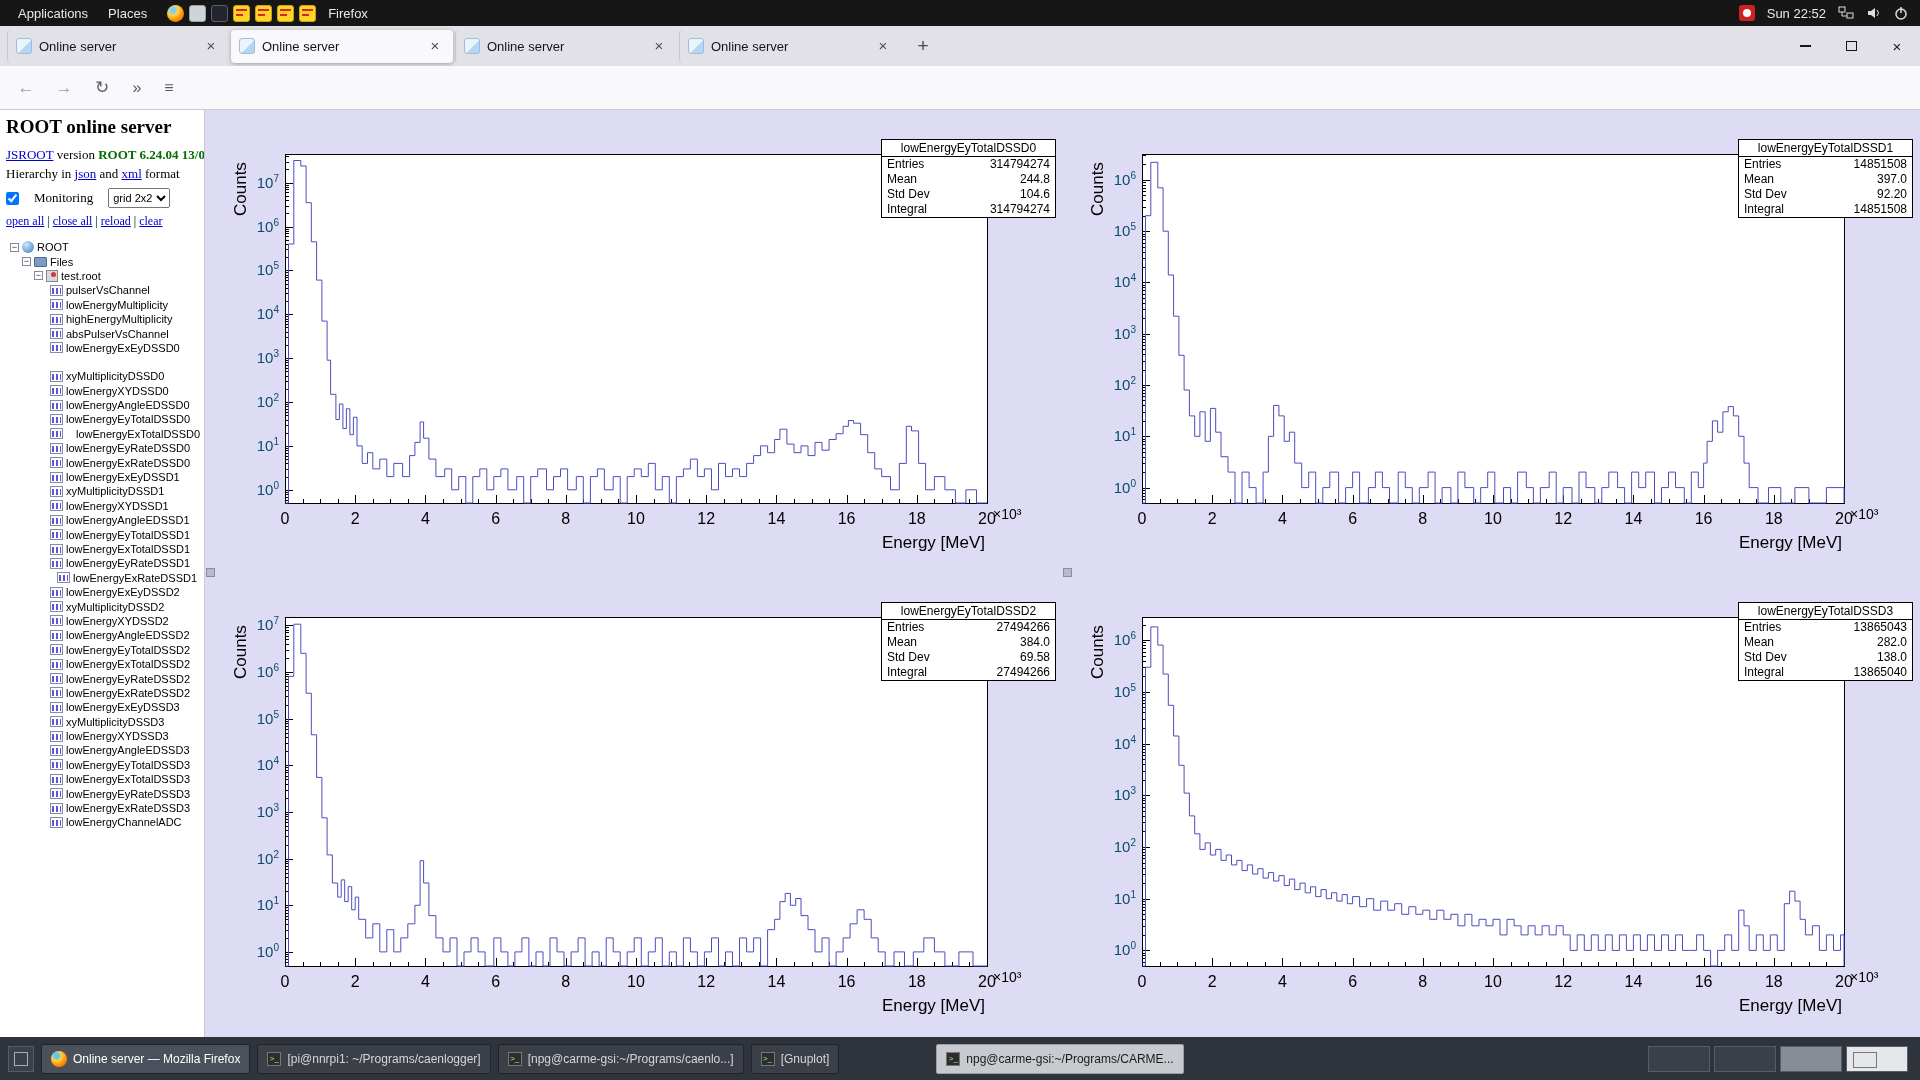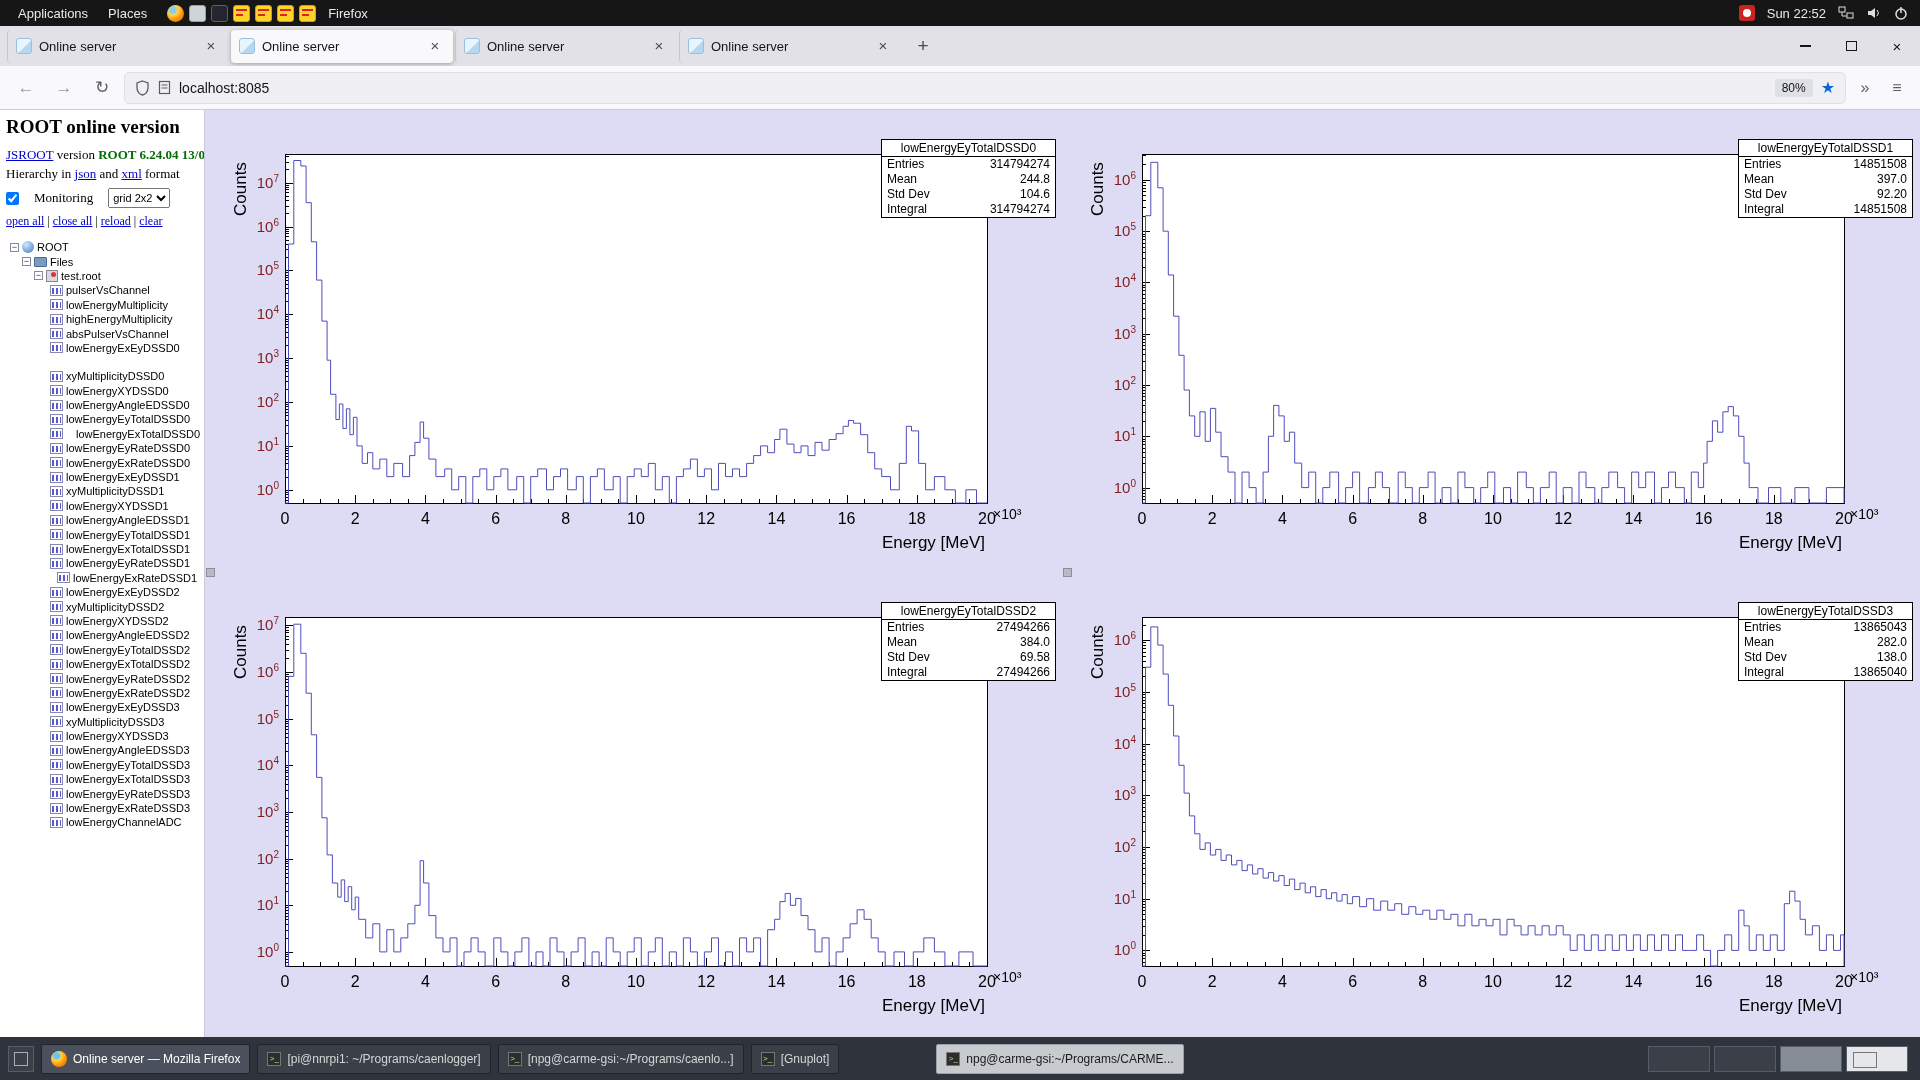--- a/index.html
+++ b/index.html
@@ -77,21 +77,21 @@
   .i-file::after{content:"";position:absolute;right:1px;top:1px;width:5px;height:5px;background:#d33;border-radius:50%}
   .i-hist{width:13px;height:11px;border:1px solid #8888aa;background:#fff;position:relative}
   .i-hist::before{content:"";position:absolute;left:1px;right:1px;bottom:1px;height:6px;
       background:repeating-linear-gradient(90deg,#5a5ad0 0 2px,transparent 2px 4px)}
 
   .main{position:absolute;left:205px;top:0;right:0;height:100%;background:#dedcf5}
   #plot-grid{display:grid;grid-template-columns:857px 857px;grid-template-rows:463px 463px}
   .plot-cell{position:relative;width:857px;height:463px}
   .plot-cell svg{display:block}
   .xtick{position:absolute;width:40px;text-align:center;font-size:16px;color:#000}
-  .ytick{position:absolute;width:48px;text-align:right;font-size:15px;color:#7f1d1d}
+  .ytick{position:absolute;width:48px;text-align:right;font-size:15px;color:#0c4a6e}
   .ytick sup{font-size:10px}
   .xtitle{position:absolute;font-size:17px;color:#000}
   .xscale{position:absolute;font-size:14px;color:#000}
   .ytitle{position:absolute;font-size:17px;color:#000;transform:rotate(-90deg);transform-origin:0 0;white-space:nowrap}
   .stats{position:absolute;width:175px;background:#fff;border:1px solid #000;font-size:12px;color:#000;z-index:5}
   .stats-title{text-align:center;border-bottom:1px solid #000;height:17px;line-height:16px;overflow:hidden;padding:0 2px}
   .stats-row{display:flex;justify-content:space-between;height:15px;line-height:15px;padding:0 5px}
   .resize-handle{position:absolute;width:9px;height:9px;background:#b9b9c9;border:1px solid #8d8da0}
 
   
@@ -190,45 +190,28 @@
           <span class="max-glyph"></span>
         </span>
       <span class="winbtn">×</span>
     </span>
   </div>
 
   <div class="navbar">
     <span class="navbtn dim">←</span>
     <span class="navbtn dim">→</span>
     <span class="navbtn">↻</span>
-    <span class="urlbar">
-      <span class="urlicon">
-        <svg width="15" height="16">
-            <path d="M7.5 1 L13 3 V8 C13 12 10 14.5 7.5 15 C5 14.5 2 12 2 8 V3 Z" fill="none" stroke="#5b5b66" stroke-width="1.3"></path>
-          </svg>
-      </span>
-      <span class="urlicon">
-        <svg width="13" height="15">
-            <rect x="1.5" y="1.5" width="10" height="12" fill="none" stroke="#5b5b66" stroke-width="1.2"></rect>
-            <line x1="3.5" y1="5" x2="9.5" y2="5" stroke="#5b5b66"></line>
-            <line x1="3.5" y1="8" x2="9.5" y2="8" stroke="#5b5b66"></line>
-          </svg>
-      </span>
-      <span class="urltext">localhost:8085</span>
-      <span class="zoom-badge">80%</span>
-      <span class="starbtn">★</span>
-    </span>
     <span class="navicon">»</span>
     <span class="navicon">≡</span>
   </div>
 
   <div class="content">
     <div class="sidebar">
       <div class="sb-head">
-        <h1>ROOT online version</h1>
+        <h1>ROOT online server</h1>
         <div class="sb-line">
           <a>JSROOT</a>
           <span>version</span>
           <span class="green">ROOT 6.24.04 13/07/2021</span>
         </div>
         <div class="sb-line">
           <span>Hierarchy in</span>
           <a>json</a>
           <span>and</span>
           <a>xml</a>

